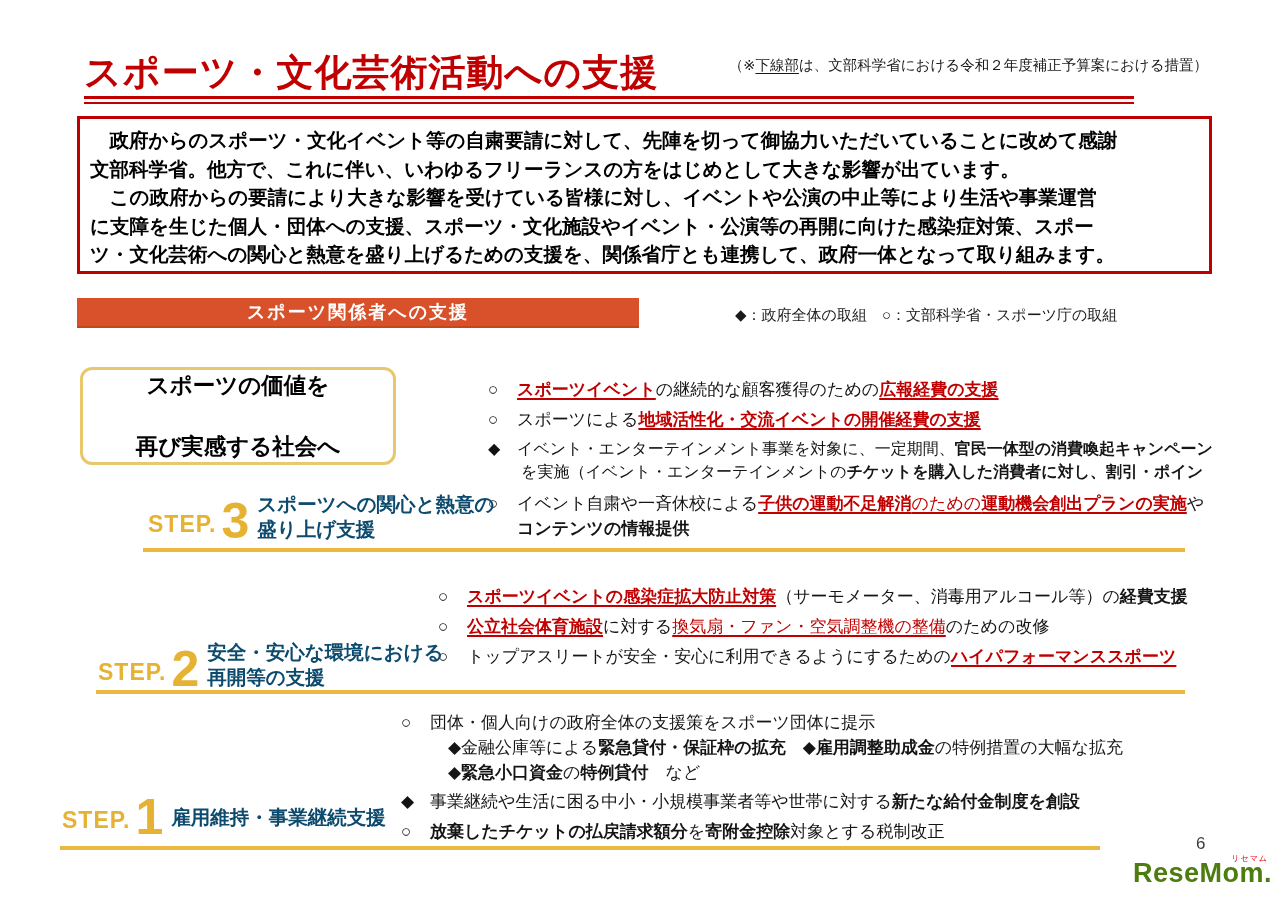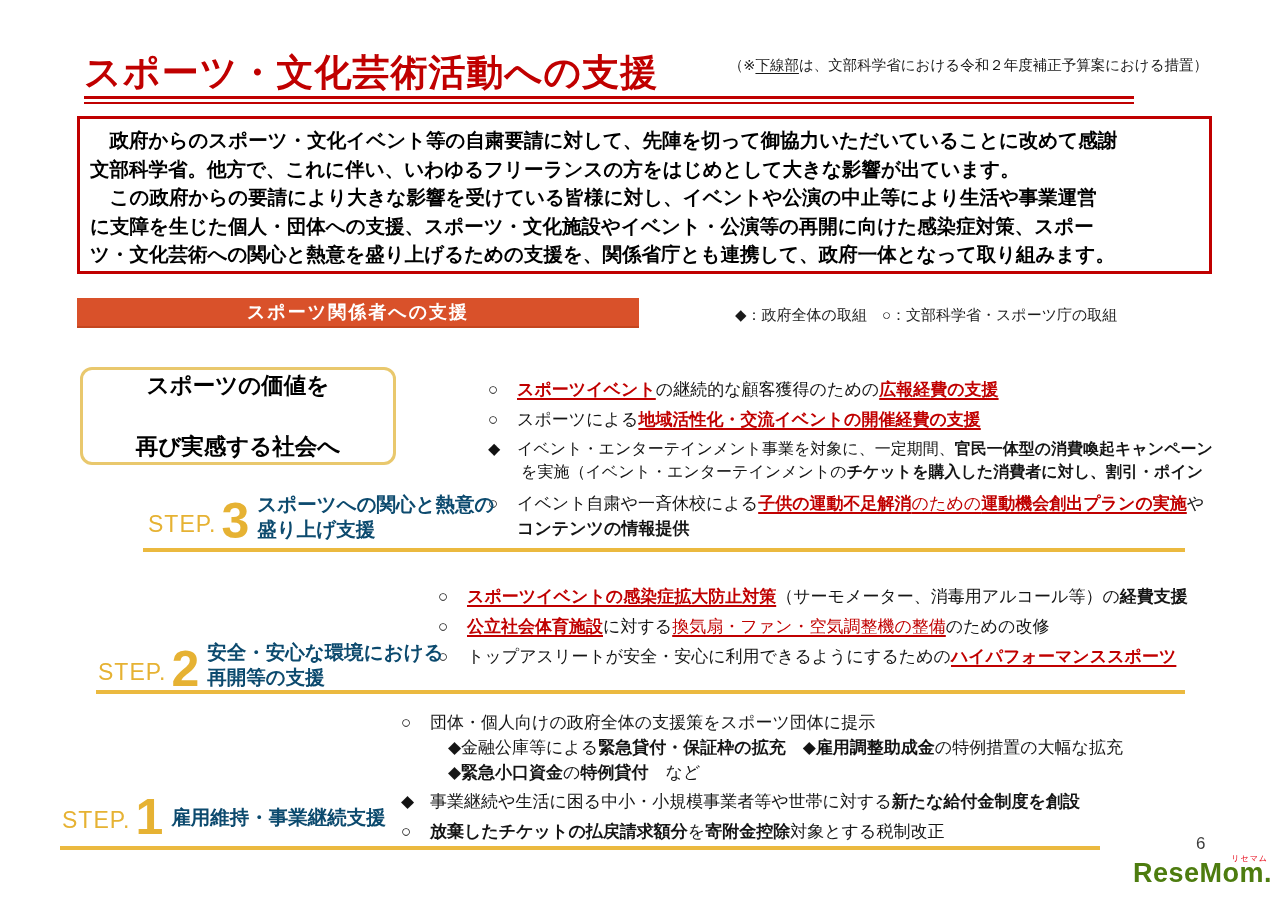--- a/index.html
+++ b/index.html
@@ -36,21 +36,21 @@
   .line{position:relative;padding-left:30px;white-space:nowrap;}
   .run-p{font-weight:400;}
   .run-b{font-weight:800;}
   .run-r{color:#C00000;font-weight:800;text-decoration:underline;text-decoration-thickness:1.5px;text-underline-offset:3px;}
   .run-ru{color:#C00000;font-weight:400;text-decoration:underline;text-decoration-thickness:1.5px;text-underline-offset:3px;}
   .run-u{text-decoration:underline;text-underline-offset:3px;}
   .run-mk{position:absolute;left:1px;top:0;font-weight:400;color:#111;}
 
   
   .step-label{position:absolute;display:flex;align-items:flex-end;}
-  .step-prefix{font-size:23px;font-weight:400;color:#E6B233;letter-spacing:1px;line-height:1;margin-bottom:7px;}
+  .step-prefix{font-size:23px;font-weight:700;color:#E6B233;letter-spacing:1px;line-height:1;margin-bottom:7px;}
   .step-num{font-size:50px;font-weight:800;color:#E6B233;line-height:0.85;margin:0 8px 0 5px;}
   .step-title{align-self:center;text-align:left;font-size:19.5px;font-weight:700;line-height:1.3;color:#0c4a6e;white-space:nowrap;}
 
   .divider{position:absolute;height:4px;background:#EBB93F;}
 
   
   .pagenum{position:absolute;left:1196px;top:834px;font-size:17px;color:#3d3d3d;}
   .logo{position:absolute;right:8px;top:858px;}
   .logo-text{font-size:27px;font-weight:800;color:#4d7c0f;letter-spacing:0.5px;}
   .logo-ruby{position:absolute;right:4px;top:-5px;font-size:8px;color:#E60012;letter-spacing:1px;}

